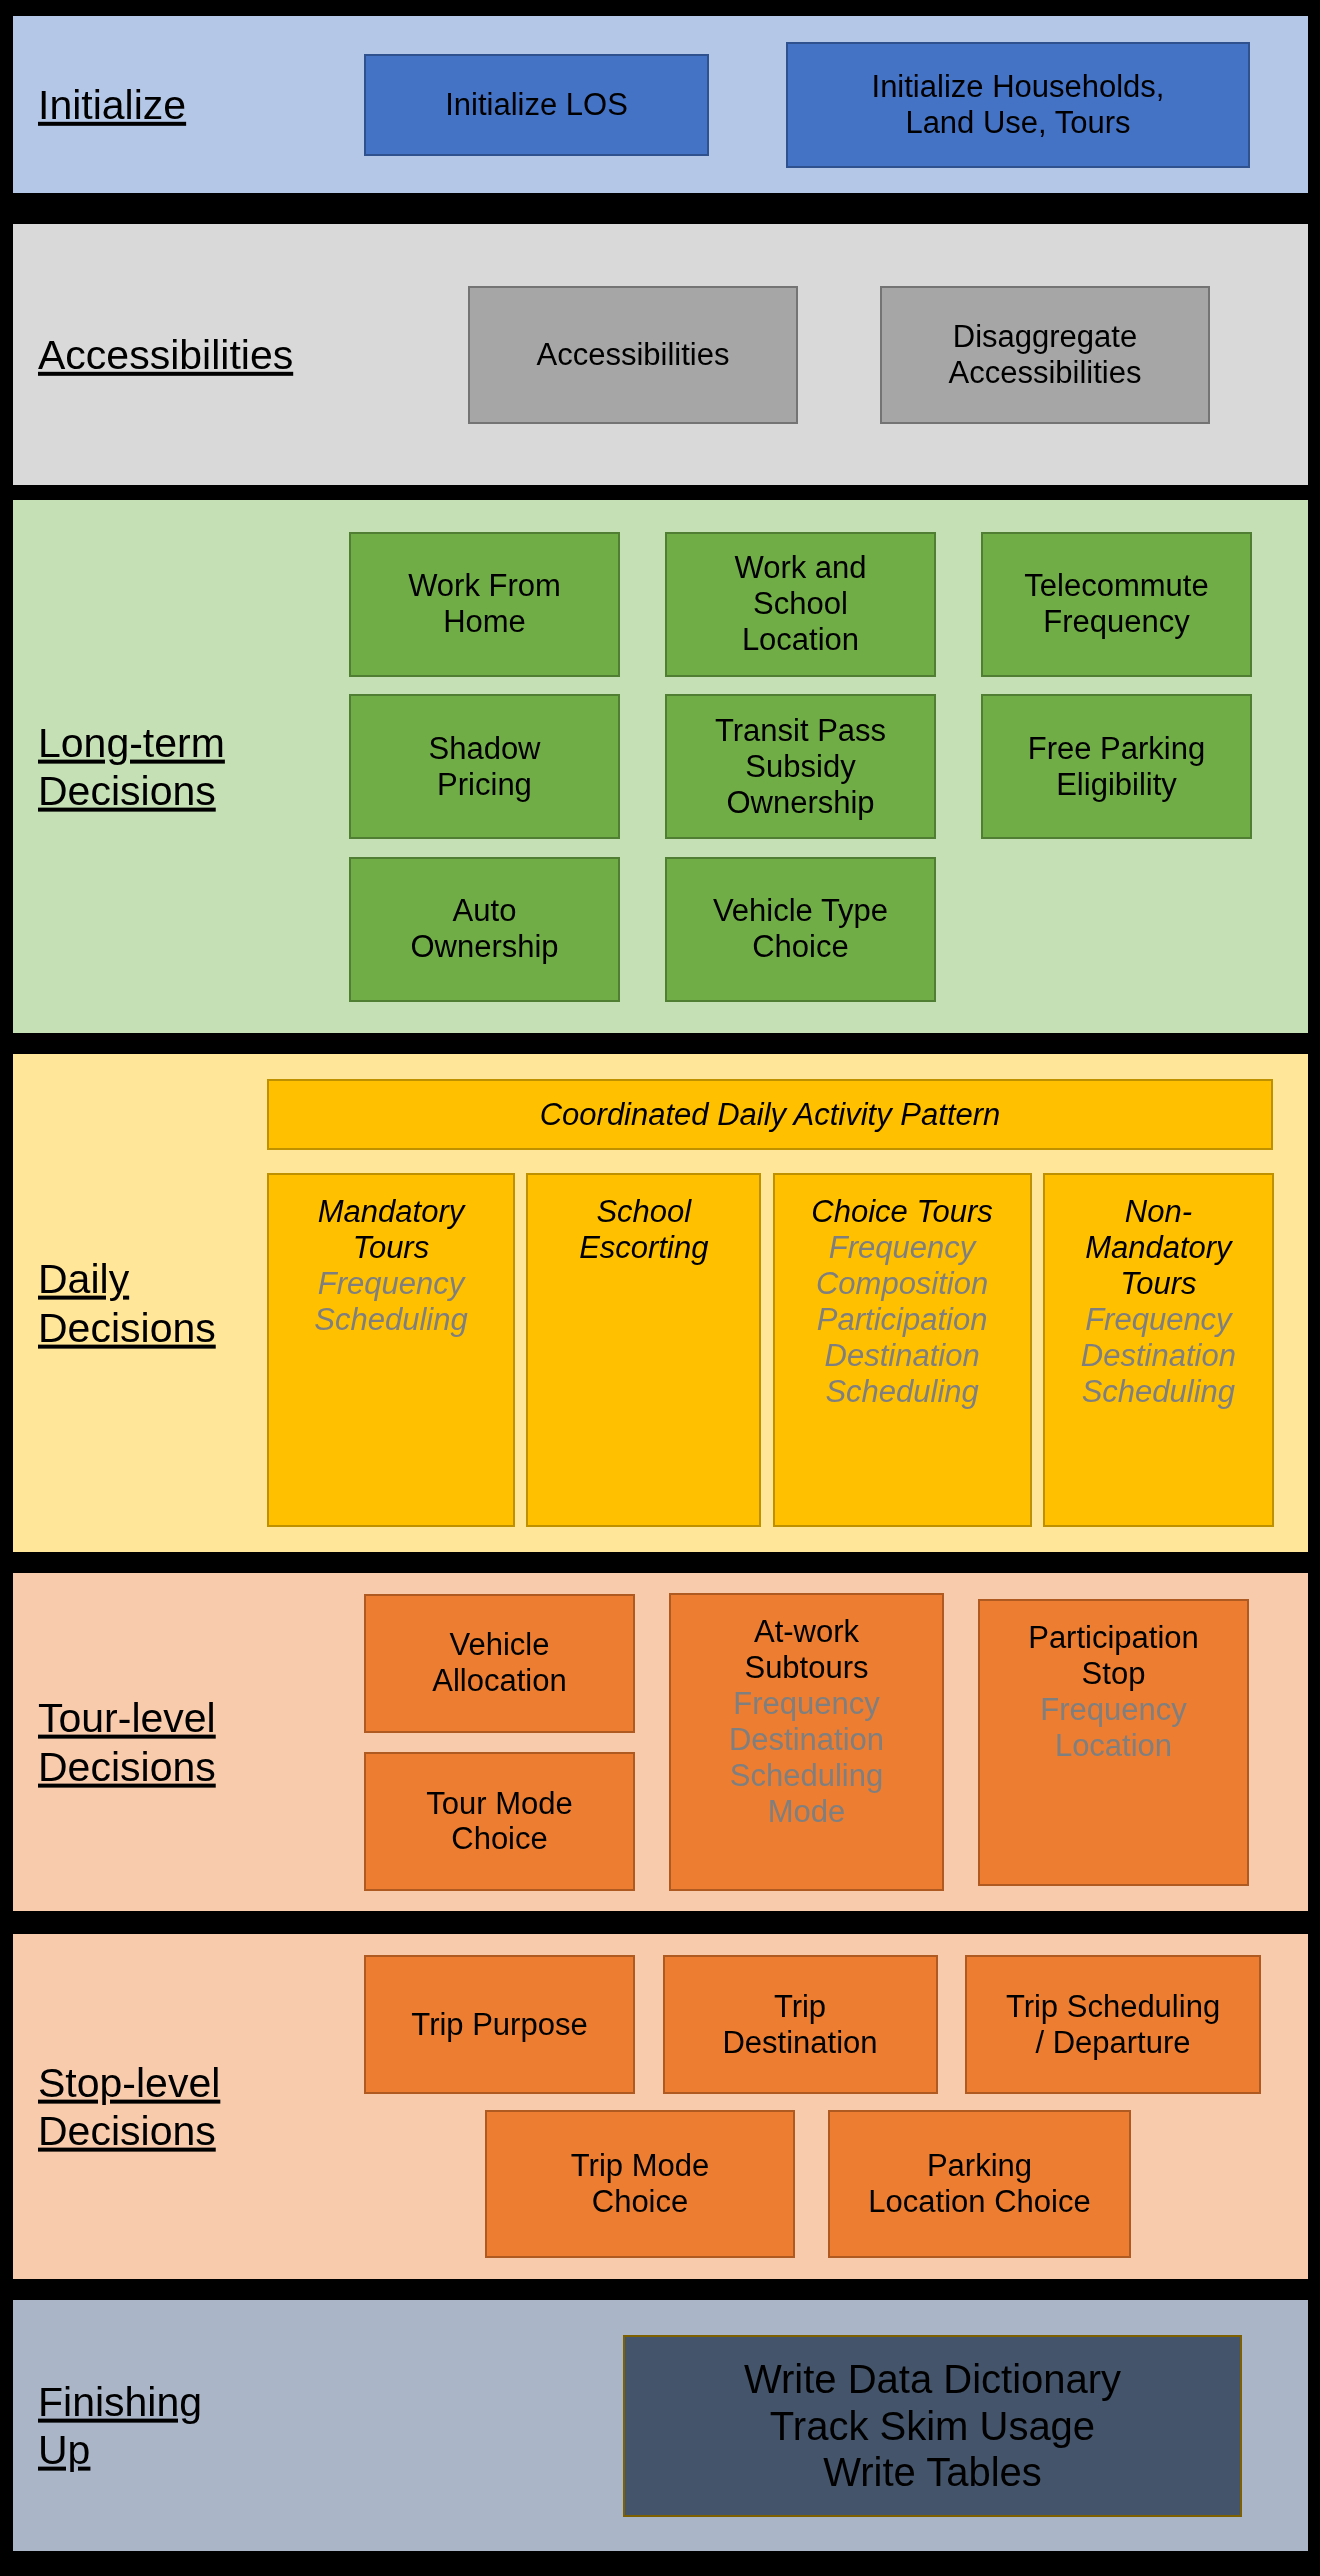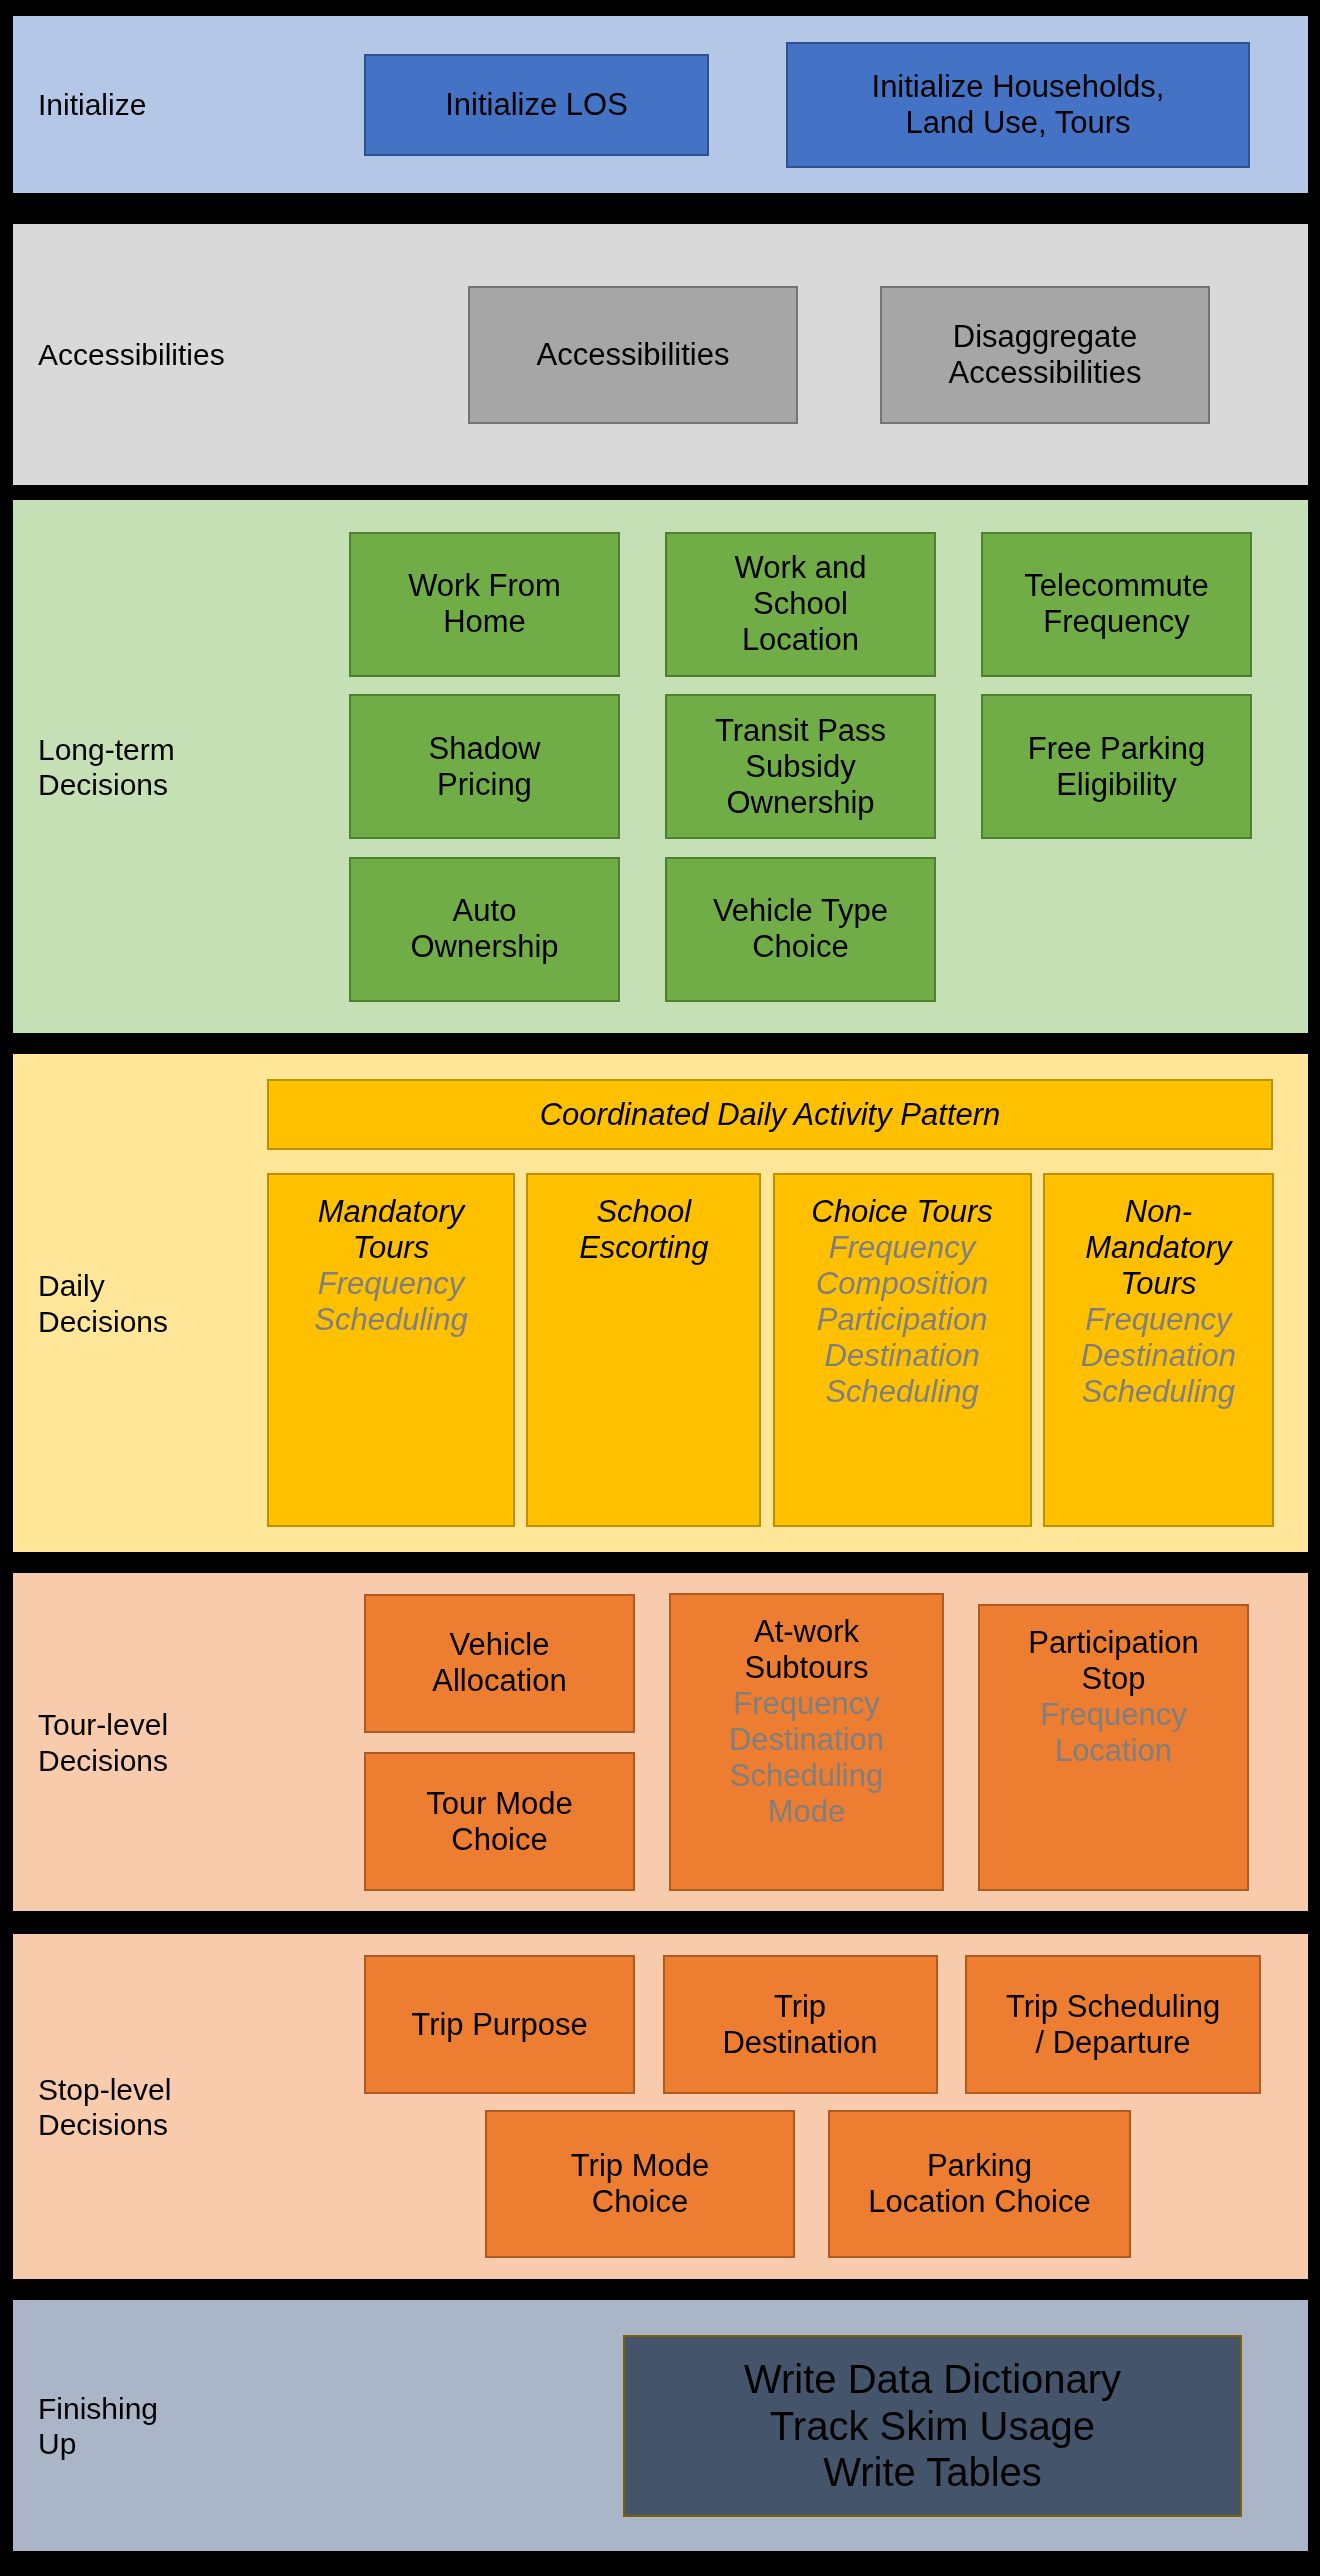--- a/index.html
+++ b/index.html
@@ -7,21 +7,21 @@
     width:1321px;height:2576px;background:#000;box-sizing:border-box;
     padding:16.3px 13px 0 13px;
     font-family:"Liberation Sans",sans-serif;color:#000;overflow:hidden;
   }
   .band{
     position:relative;width:1295px;box-sizing:border-box;
     display:flex;align-items:center;
   }
   .band-label{
     position:absolute;left:25px;top:50%;transform:translateY(-50%);
-    font-size:30px;line-height:1.18;white-space:pre-line;color:#000;
+    font-size:41px;line-height:1.18;white-space:pre-line;color:#000;text-decoration:underline;
   }
   .content{display:flex;}
   .box{
     box-sizing:border-box;display:flex;flex-direction:column;
     align-items:center;justify-content:center;text-align:center;
     font-size:31px;line-height:1.16;border:2.5px solid #000;
   }
   .box-title,.box-sub{white-space:pre-line;}
   .box-sub{color:#7f7f7f;}
   .top{justify-content:flex-start;padding-top:19px;}
@@ -56,21 +56,21 @@
   .b4 .content{margin-left:254px;flex-direction:column;}
   .bx-cdap{width:1006px;height:71px;}
   .b4-row{display:flex;gap:11.3px;margin-top:23px;}
   .bx-mand{width:248px;height:354px;}
   .bx-schesc{width:235px;height:354px;}
   .bx-joint{width:259px;height:354px;}
   .bx-nonmand{width:231px;height:354px;}
 
   
   .b5{height:338px;background:#f8cbad;margin-bottom:23px;}
-  .b5 .content{margin-left:351px;gap:34px;align-items:flex-end;}
+  .b5 .content{margin-left:351px;gap:34px;align-items:center;}
   .bx-veh{width:271px;height:139px;}
   .bx-atwork{width:275px;height:298px;}
   .bx-interstop{width:271px;height:287px;}
 
   
   .b6{height:345px;background:#f8cbad;margin-bottom:21px;}
   .b6 .content{flex-direction:column;}
   .b6-row1{display:flex;gap:27.5px;margin-left:351px;}
   .b6-row2{display:flex;gap:33px;margin-left:472px;margin-top:16.3px;}
   .bx-trippurp{width:271px;height:139px;}

